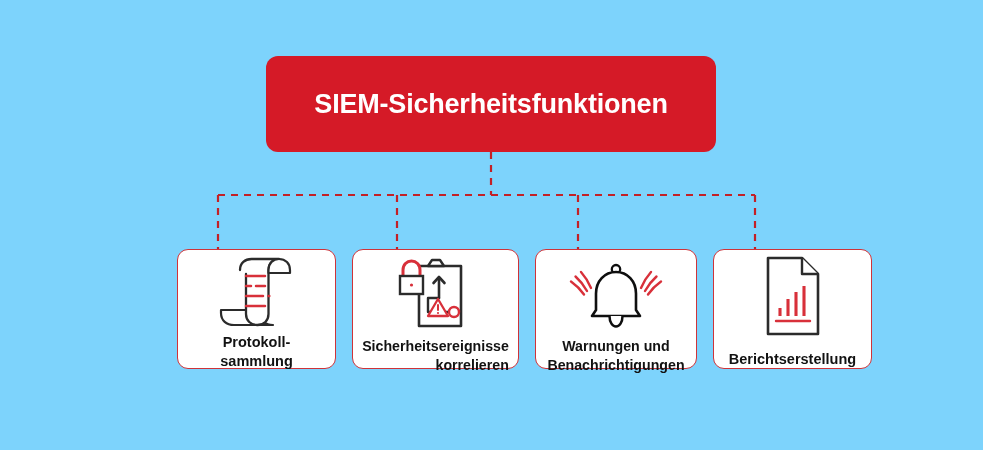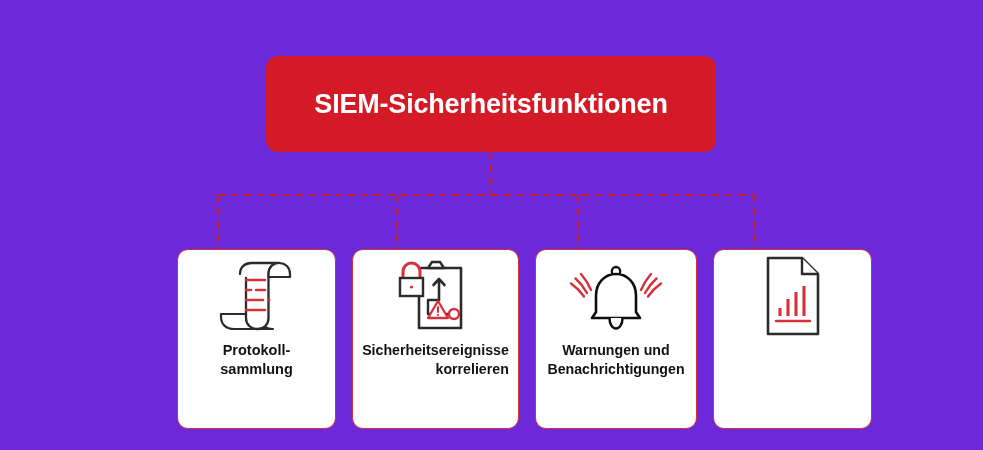--- a/index.html
+++ b/index.html
@@ -10,21 +10,21 @@
   body {
     width: 983px;
     height: 450px;
     font-family: "Liberation Sans", sans-serif;
     overflow: hidden;
   }
   #diagram {
     position: relative;
     width: 983px;
     height: 450px;
-    background: #6d28d9;
+    background: #7dd3fc;
   }
 
   
   .root-box {
     position: absolute;
     left: 266px;
     top: 56px;
     width: 450px;
     height: 96px;
     background: #D51A27;
@@ -52,21 +52,21 @@
     height: 450px;
     pointer-events: none;
   }
 
   
   .cards {
     position: absolute;
     left: 138px;
     top: 249px;
     width: 695px;
-    height: 180px;
+    height: 120px;
     display: flex;
     gap: 16px;
     padding-left: 39px;
   }
   .card {
     position: relative;
     background: #ffffff;
     border: 1.4px solid #CF3339;
     border-radius: 11px;
     box-sizing: border-box;
@@ -219,16 +219,17 @@
           <g stroke="#D8303A" stroke-width="3.1" stroke-linecap="butt">
             <path d="M24,62 L24,54"></path>
             <path d="M32,62 L32,45"></path>
             <path d="M40,62 L40,38"></path>
             <path d="M48,62 L48,32"></path>
           </g>
 
           <path d="M20,67 L54,67" stroke="#D8303A" stroke-width="2.4" stroke-linecap="round"></path>
         </svg>
       </div>
+      <div class="card-label">Berichtserstellung</div>
     </div>
 
   </div>
 </div>
 
 </body></html>

